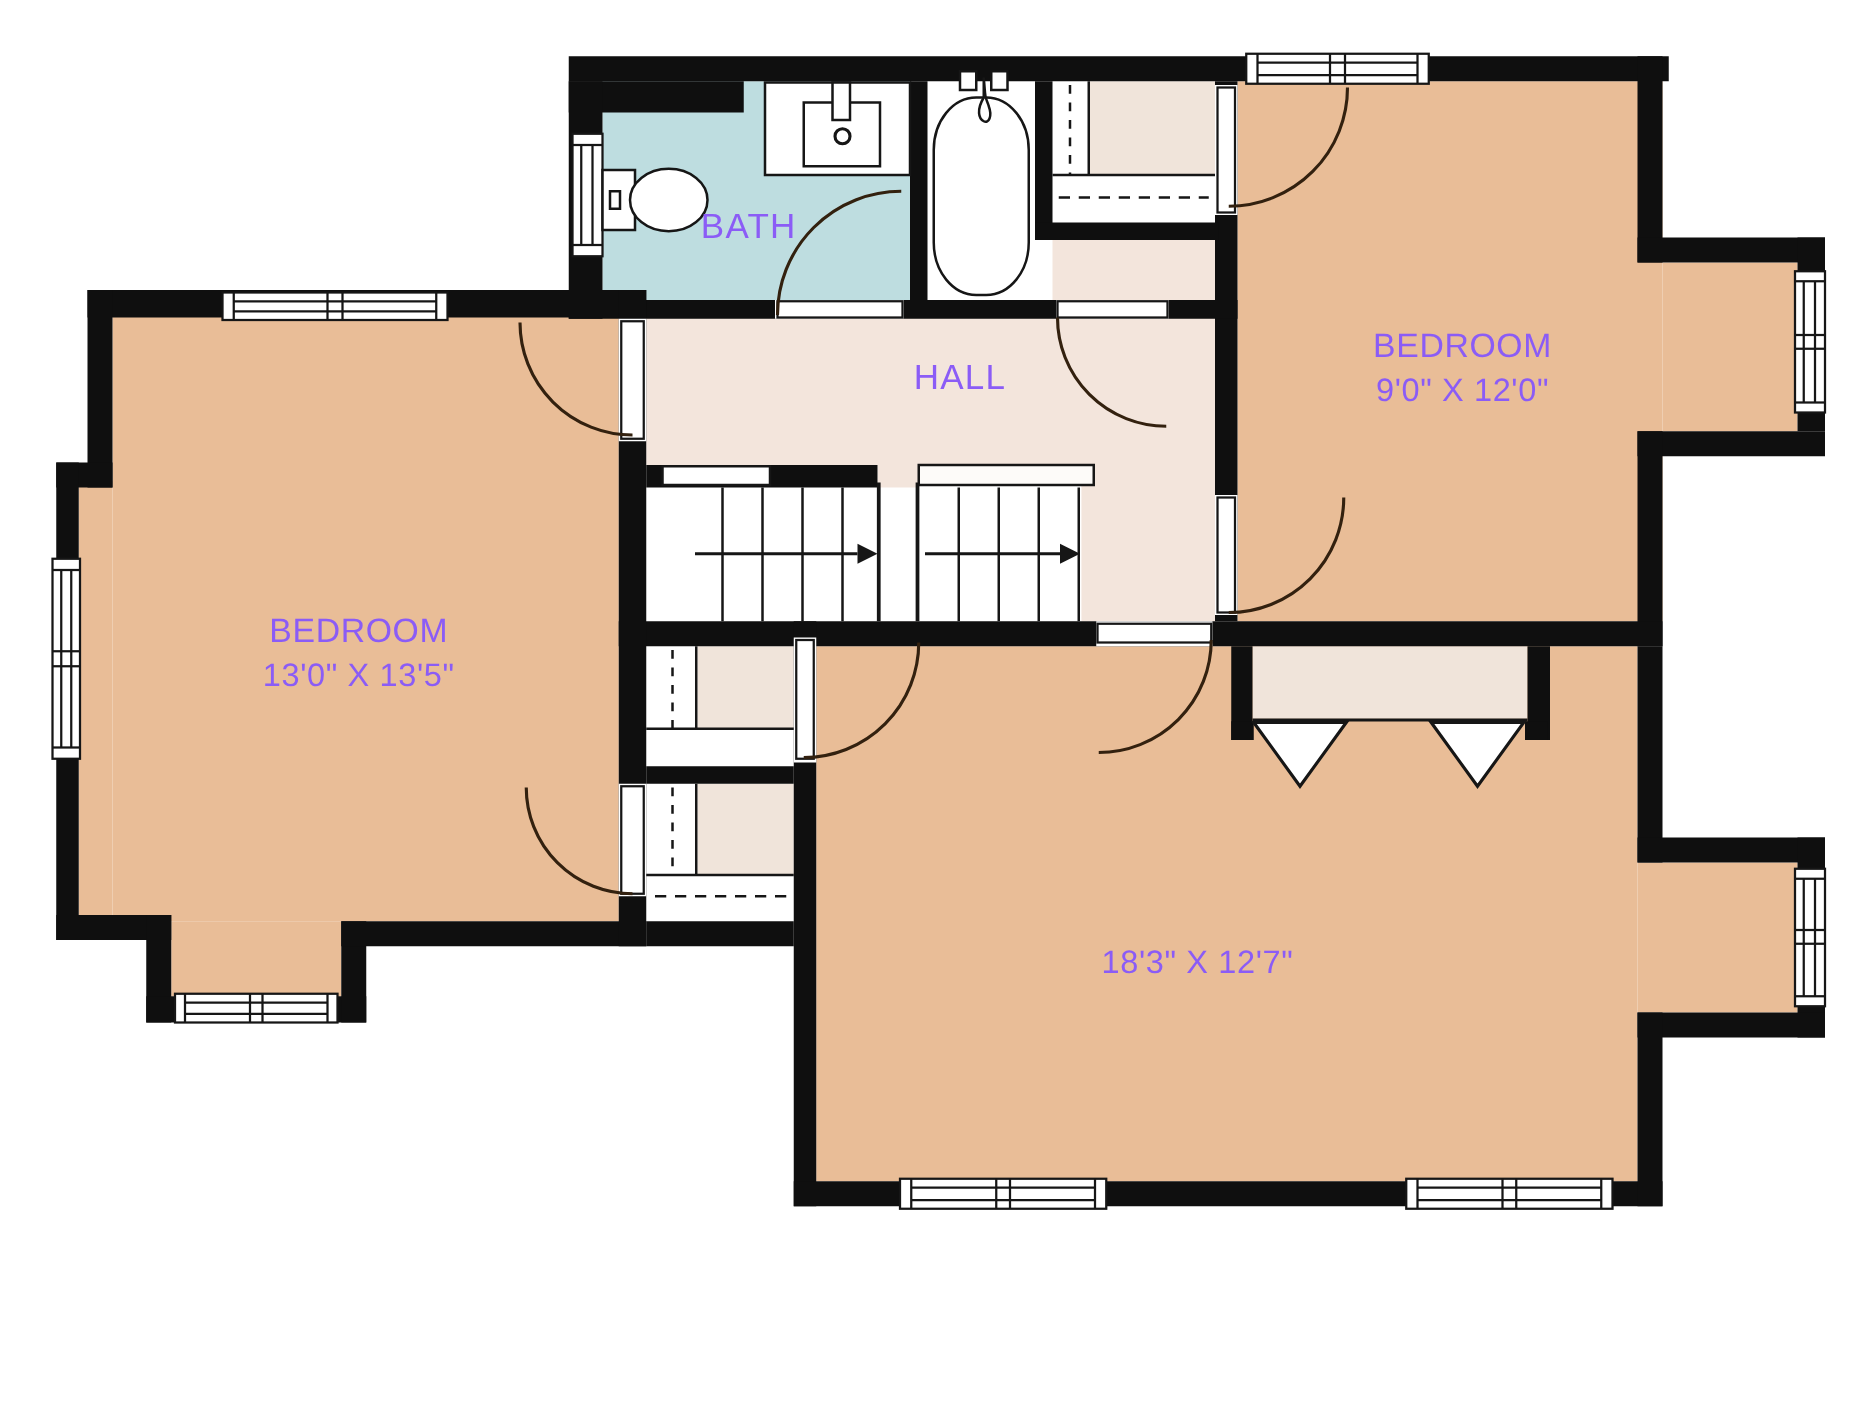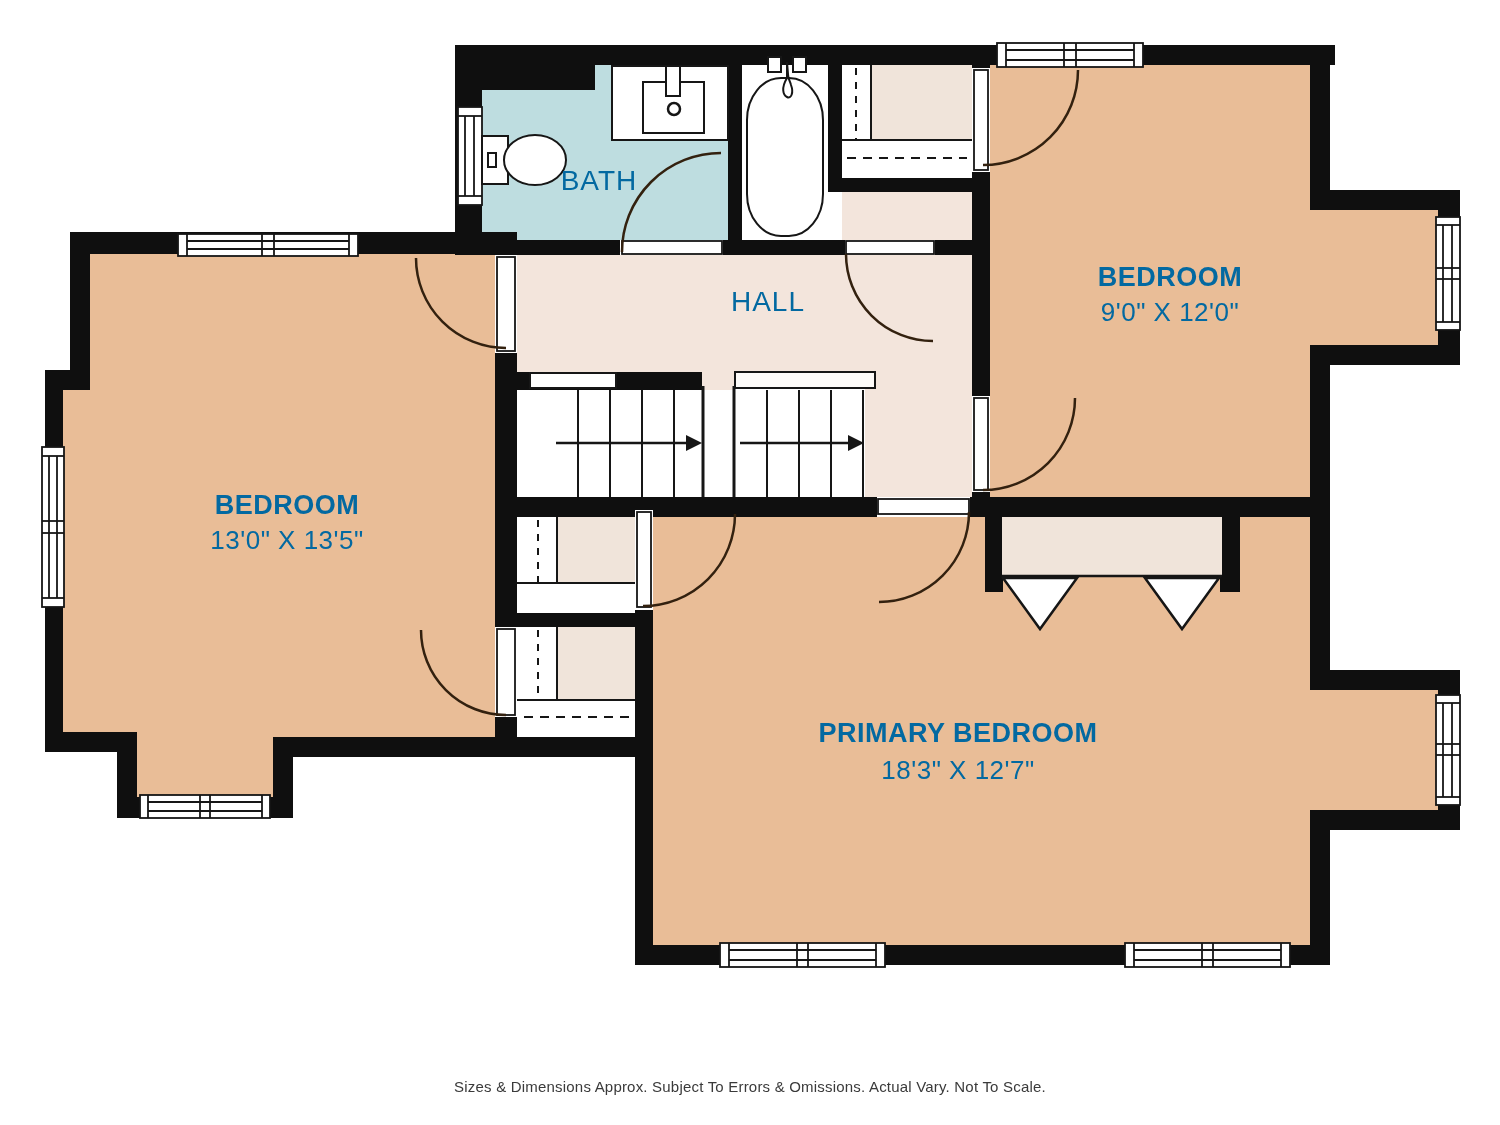--- a/index.html
+++ b/index.html
@@ -1,21 +1,21 @@
 <!DOCTYPE html>
 <html><head>
 <meta charset="utf-8">
 <style>
   html,body{margin:0;padding:0;background:#ffffff;}
   .canvas{position:relative;width:1500px;height:1125px;background:#ffffff;overflow:hidden;
           font-family:"Liberation Sans","DejaVu Sans",sans-serif;}
   .plan-svg{position:absolute;left:0;top:0;}
   .lbl{position:absolute;transform:translate(-50%,-50%);white-space:nowrap;
-       color:#0369a1;text-align:center;}
-  .room-name{font-size:27px;letter-spacing:.5px;font-weight:bold;}
+       color:#8b5cf6;text-align:center;}
+  .room-name{font-size:27px;letter-spacing:.5px;}
   .room-dims{font-size:26px;letter-spacing:.5px;}
   .big{font-size:28px;letter-spacing:1px;}
   .footer-note{position:absolute;left:750px;top:1086px;transform:translate(-50%,-50%);
        font-size:15px;color:#3a3a3a;letter-spacing:.2px;}
 </style>
 </head>
 <body>
 
 <div class="canvas">
 
@@ -303,17 +303,15 @@
 
   <div class="lbl big" style="left:599px;top:181px">BATH</div>
   <div class="lbl big" style="left:768px;top:302px">HALL</div>
 
   <div class="lbl room-name" style="left:1170px;top:277px">BEDROOM</div>
   <div class="lbl room-dims" style="left:1170px;top:312px">9'0" X 12'0"</div>
 
   <div class="lbl room-name" style="left:287px;top:505px">BEDROOM</div>
   <div class="lbl room-dims" style="left:287px;top:540px">13'0" X 13'5"</div>
 
-  <div class="lbl room-name" style="left:958px;top:733px">PRIMARY BEDROOM</div>
   <div class="lbl room-dims" style="left:958px;top:770px">18'3" X 12'7"</div>
 
-  <div class="footer-note">Sizes &amp; Dimensions Approx. Subject To Errors &amp; Omissions. Actual Vary. Not To Scale.</div>
 </div>
 
 </body></html>

